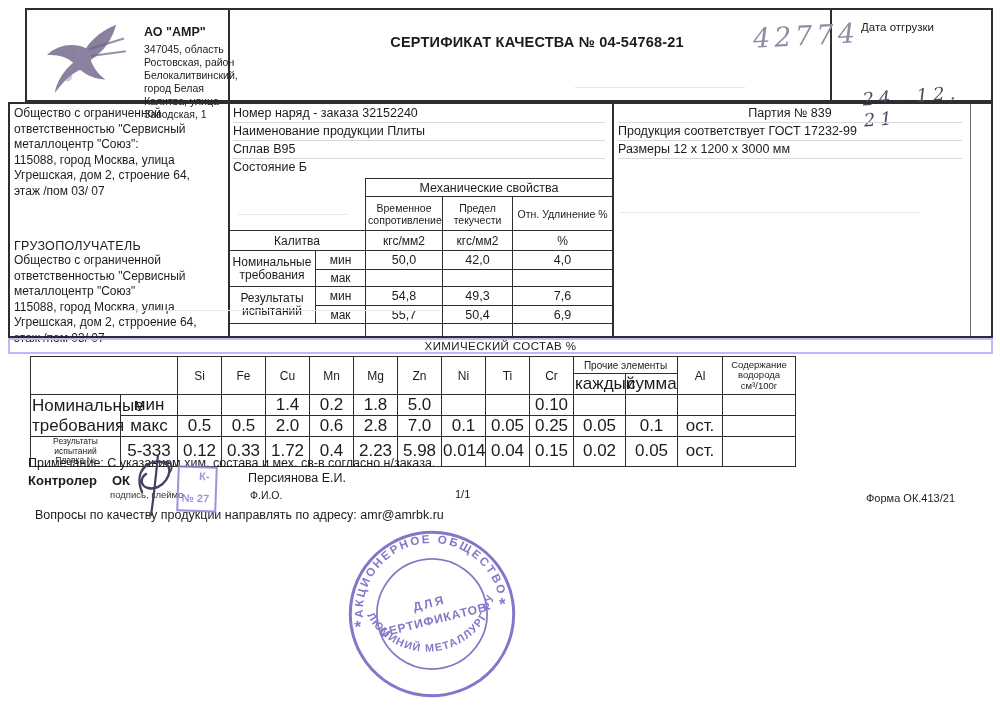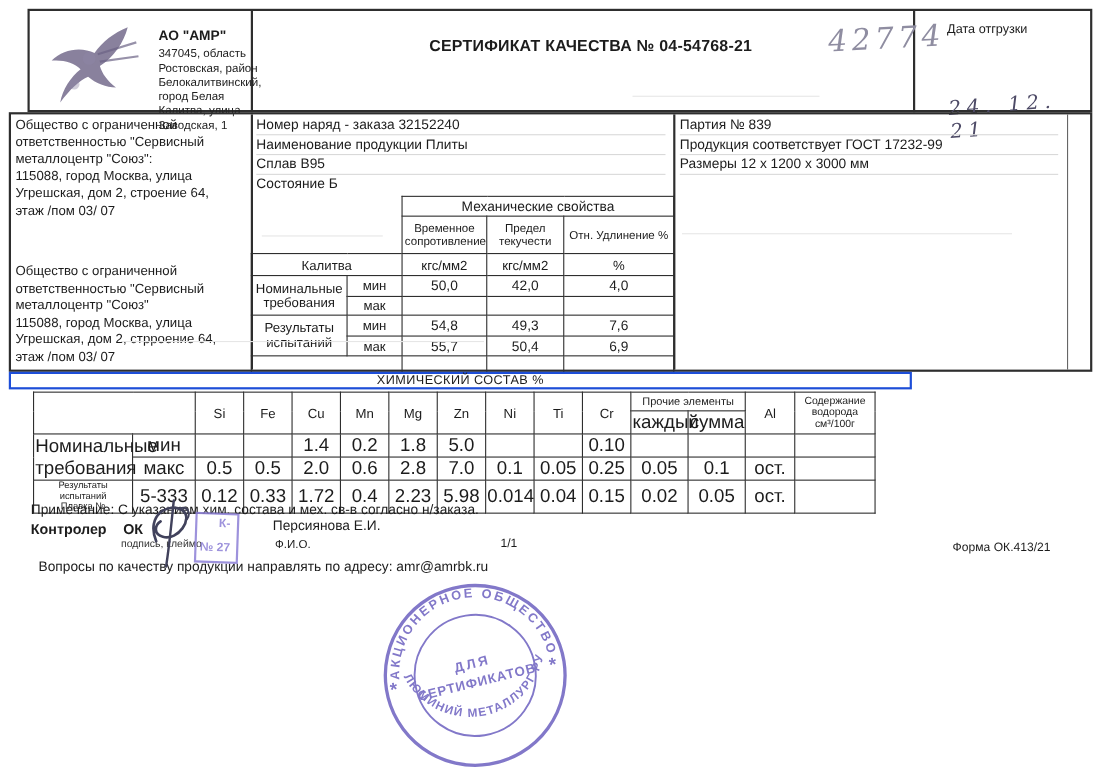--- a/index.html
+++ b/index.html
@@ -38,21 +38,21 @@
   #mech-table-wrap { left:228px; top:178px; }
   table { border-collapse:collapse; table-layout:fixed; }
   #mech-table td { border:1.5px solid #2e2e2e; text-align:center; vertical-align:middle; font-size:12px; padding:0 2px;margin-top:32px; }
   #mech-table td.nob { border:none; }
   #mech-table .hdr { font-size:12.5px; }
   #mech-table .subhdr { font-size:10.5px; line-height:12px; }
   #mech-table .val { font-size:12.5px; }
   #mech-table .grp { font-size:12px; line-height:13px; }
 
   
-  #chem-strip { left:8px; top:338px; width:821px; height:16px; border:2px solid #1d4ed8; text-align:center; font-size:11.5px; line-height:13px; letter-spacing:.4px; }
+  #chem-strip { left:8px; top:338px; width:985px; height:16px; border:2px solid #c4b5fd; text-align:center; font-size:11.5px; line-height:13px; letter-spacing:.4px; }
   #chem-table-wrap { left:30px; top:356px; }
   #chem-table td { border:1.5px solid #2e2e2e; text-align:center; vertical-align:middle; font-size:17px; padding:0 1px; }
   #chem-table .el { font-size:12px; }
   #chem-table .small { font-size:10px; line-height:11px; }
   #chem-table .tiny { font-size:8.5px; line-height:9.5px; }
   #chem-table .h2 { font-size:9.5px; line-height:10.5px; }
 
   
   .foot-text { font-size:12.5px; }
   #note-line { left:28px; top:456px; }
@@ -117,34 +117,35 @@
   <div id="customer-block" class="abs">
     <div class="party-line">Общество с ограниченной</div>
     <div class="party-line">ответственностью "Сервисный</div>
     <div class="party-line">металлоцентр "Союз":</div>
     <div class="party-line">115088, город Москва, улица</div>
     <div class="party-line">Угрешская, дом 2, строение 64,</div>
     <div class="party-line">этаж /пом 03/ 07</div>
   </div>
 
   <div id="consignee-block" class="abs">
+    <div class="party-label">ГРУЗОПОЛУЧАТЕЛЬ</div>
     <div class="party-line">Общество с ограниченной</div>
     <div class="party-line">ответственностью "Сервисный</div>
     <div class="party-line">металлоцентр "Союз"</div>
     <div class="party-line">115088, город Москва, улица</div>
     <div class="party-line">Угрешская, дом 2, стрроение 64,</div>
     <div class="party-line">этаж /пом 03/ 07</div>
   </div>
 
   <div class="abs info-row order-row" style="top:105px;">Номер наряд - заказа 32152240</div>
   <div class="abs info-row order-row" style="top:123px;">Наименование продукции Плиты</div>
   <div class="abs info-row order-row" style="top:141px;">Сплав  В95</div>
   <div class="abs info-row order-row last" style="top:159px;">Состояние  Б</div>
 
-  <div class="abs info-row batch-row" style="top:105px;">Партия № 839</div>
+  <div class="abs info-row batch-row" style="top:105px;text-align:center;">Партия № 839</div>
   <div class="abs info-row batch-row" style="top:123px;">Продукция соответствует  ГОСТ 17232-99</div>
   <div class="abs info-row batch-row" style="top:141px;">Размеры 12 х 1200 х 3000 мм</div>
 
   <div id="mech-table-wrap" class="abs">
     <table id="mech-table" style="width:384px;">
       <colgroup>
           <col style="width:87px">
           <col style="width:50px">
           <col style="width:77px">
           <col style="width:70px">

